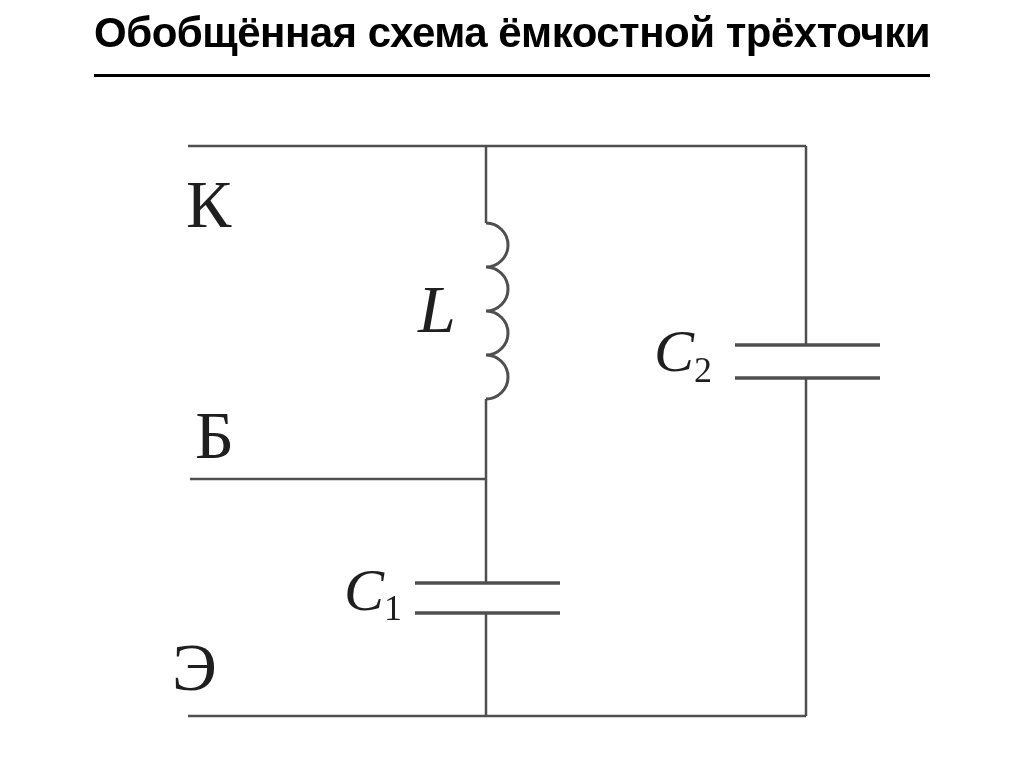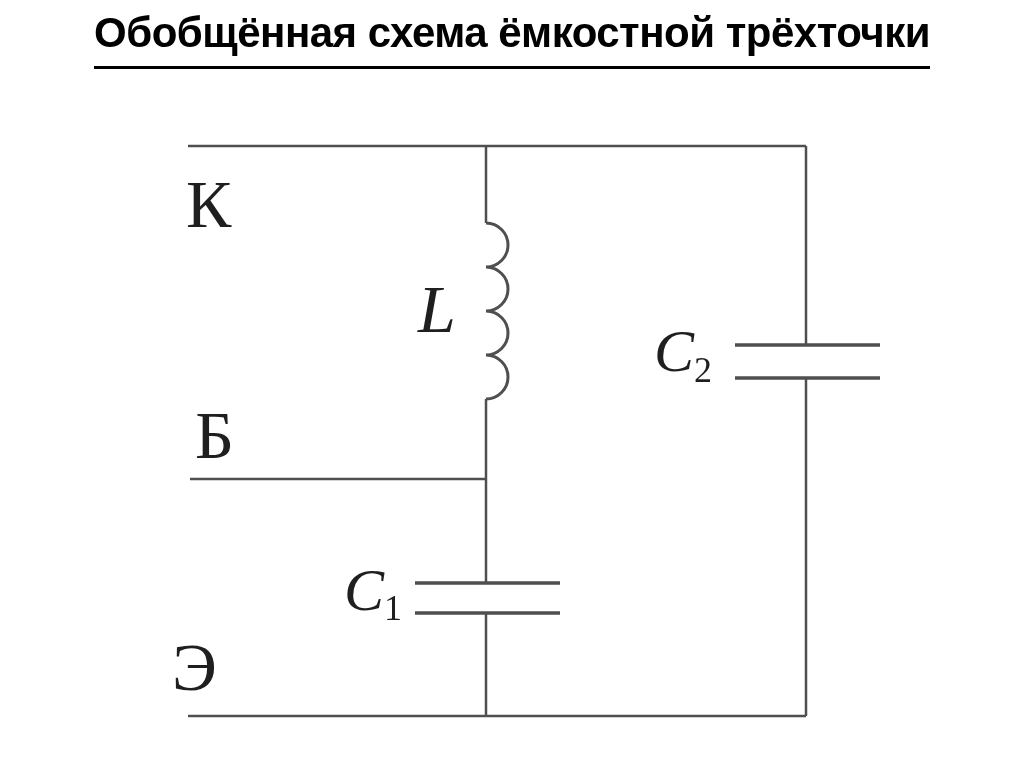--- a/index.html
+++ b/index.html
@@ -22,21 +22,21 @@
     text-align: center;
   }
   .title-text {
     display: inline-block;
     font-family: "Liberation Sans", sans-serif;
     font-weight: bold;
     font-size: 42px;
     line-height: 1.1;
     color: #000000;
     border-bottom: 3px solid #000000;
-    padding-bottom: 10px;
+    padding-bottom: 18px;
     letter-spacing: -0.5px;
   }
   .circuit-svg {
     position: absolute;
     left: 0;
     top: 0;
     width: 1024px;
     height: 767px;
   }
   .terminal-label {

